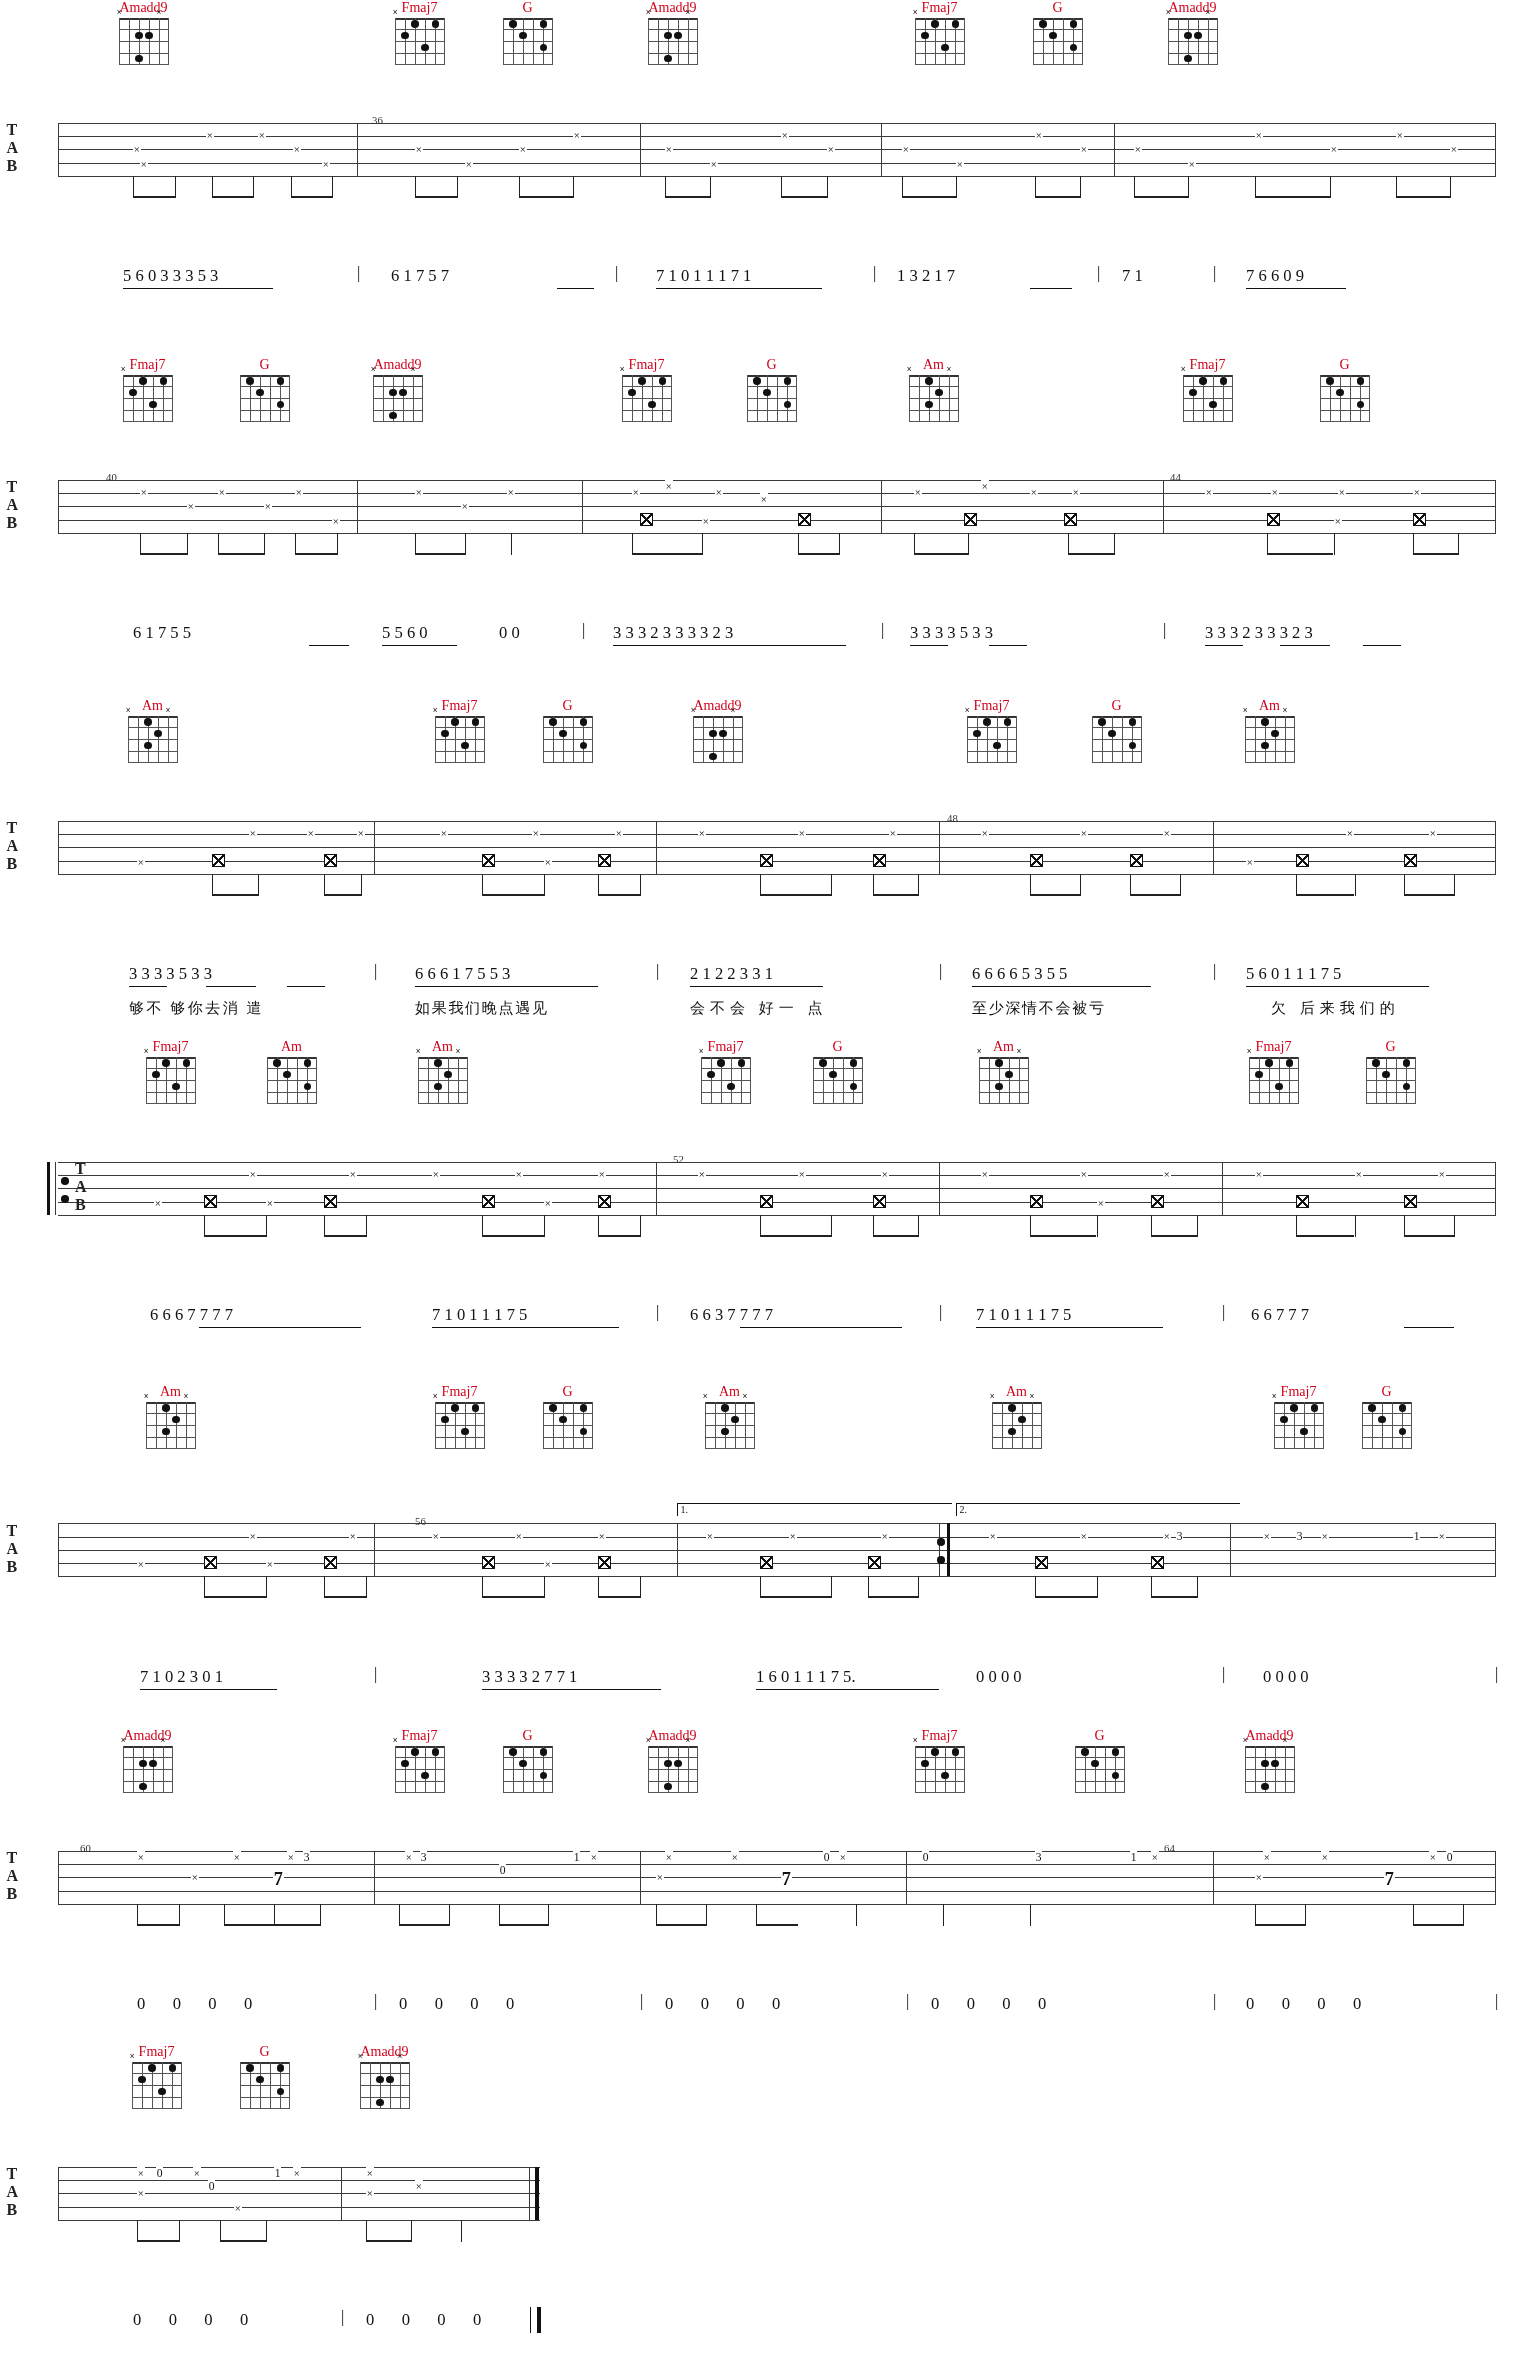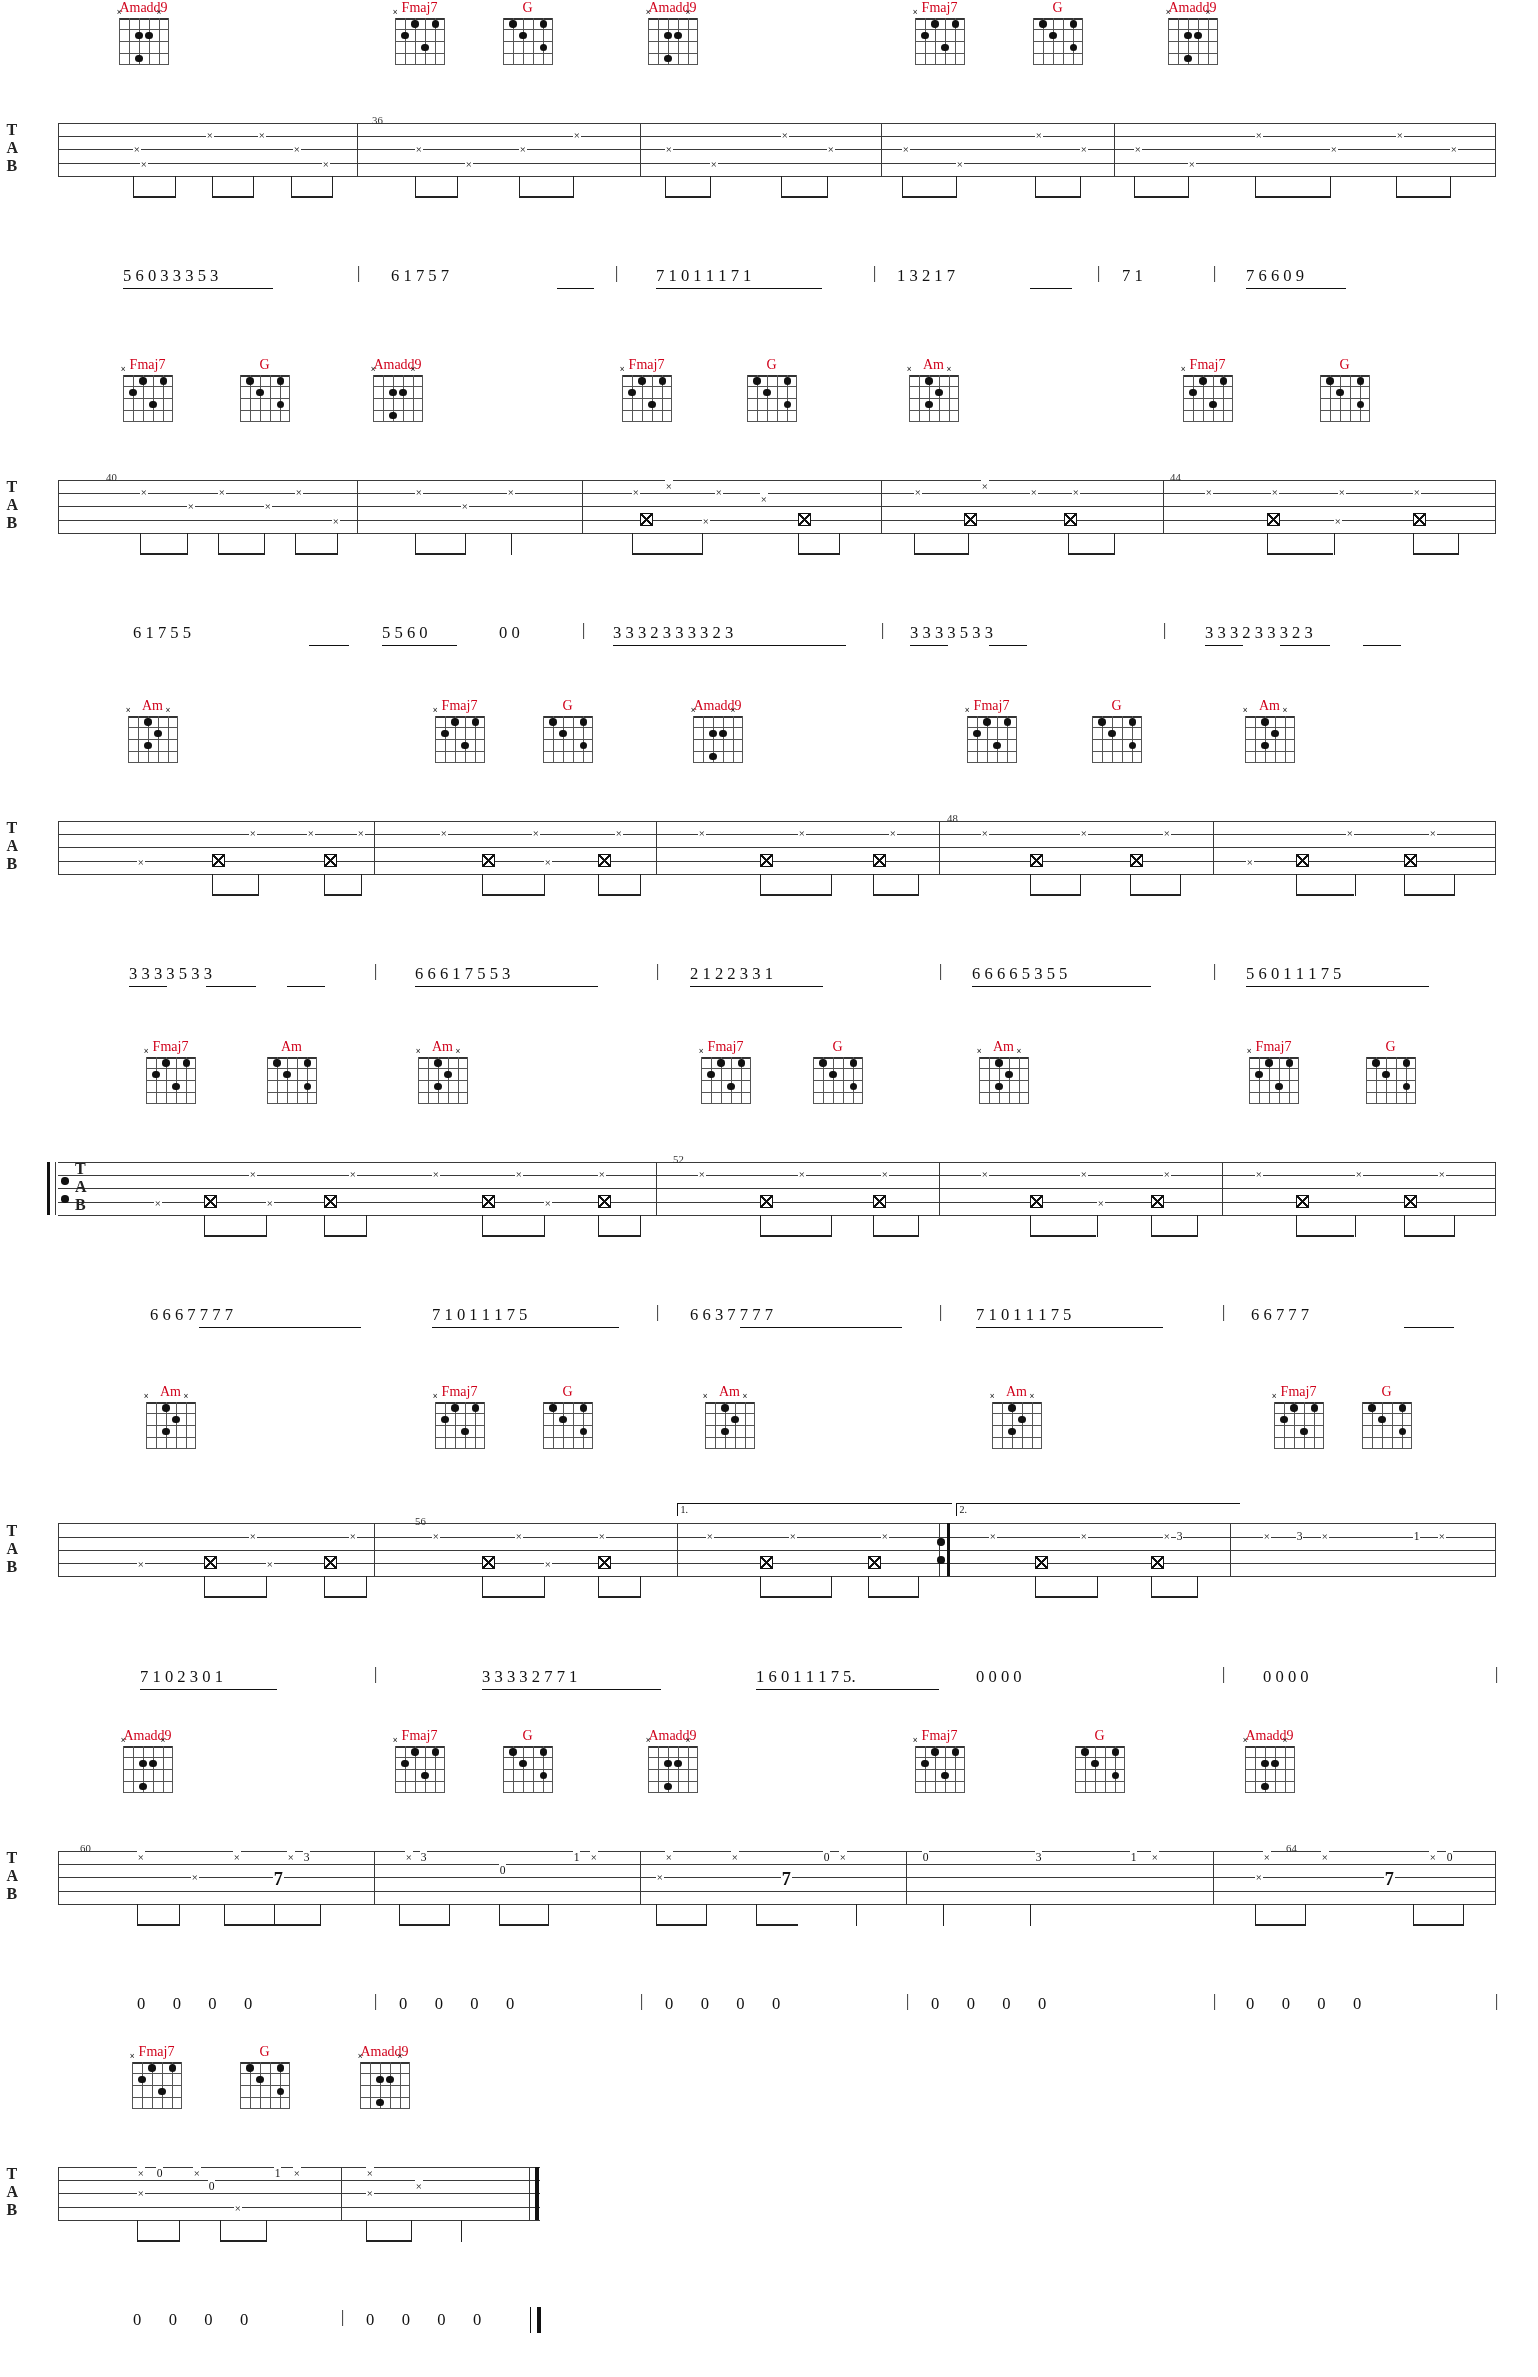--- a/index.html
+++ b/index.html
@@ -802,20 +802,27 @@
     <div class="num" style="left:690px;">2 1 2 2 3 3    1</div>
     <div class="und" style="left:690px;top:21.6px;width:133px;"></div>
     <div class="vbar" style="left:939px;top:-3.3px;">|</div>
     <div class="num" style="left:972px;">6 6 6 6 5 3 5 5</div>
     <div class="und" style="left:972px;top:21.6px;width:179px;"></div>
     <div class="vbar" style="left:1213px;top:-3.3px;">|</div>
     <div class="num" style="left:1246px;">5 6 0 1 1 1 7 5</div>
     <div class="und" style="left:1246px;top:21.6px;width:183px;"></div>
   </div>
 
+  <div class="lyrrow" style="position:absolute;left:0;top:301px;width:1539px;">
+    <div class="lyr" style="left:129px;letter-spacing:2.5px;">够不 够你去消 遣</div>
+    <div class="lyr" style="left:415px;letter-spacing:1.7px;">如果我们晚点遇见</div>
+    <div class="lyr" style="left:690px;letter-spacing:5px;">会不会 好一 点</div>
+    <div class="lyr" style="left:972px;letter-spacing:1.7px;">至少深情不会被亏</div>
+    <div class="lyr" style="left:1271px;letter-spacing:5px;">欠 后来我们的</div>
+  </div>
 </div>
 
 <div class="system" style="position:absolute;left:0;top:1039px;width:1539px;height:345px;">
   <div class="chordrow">
     <div class="chord" style="left:143px;">
       <div class="cname">Fmaj7</div>
       <div class="grid">
             <div class="nut"></div>
         <div class="vline" style="left:0"></div>
             <div class="vline" style="left:10px"></div>
@@ -1475,21 +1482,21 @@
     <div class="sline" style="top:57px;left:58px;width:1438px;"></div>
     <div class="sline" style="top:70px;left:58px;width:1438px;"></div>
     <div class="bar" style="left:58px;top:16.6px;height:53px;"></div>
     <div class="bar" style="left:374px;top:16.6px;height:53px;"></div>
     <div class="bar" style="left:640px;top:16.6px;height:53px;"></div>
     <div class="bar" style="left:906px;top:16.6px;height:53px;"></div>
     <div class="bar" style="left:1213px;top:16.6px;height:53px;"></div>
     <div class="bar" style="left:1495px;top:16.6px;height:53px;"></div>
     <div class="tabmark" style="top:15px;">T<br>A<br>B</div>
     <div class="measnum" style="left:80px;top:8.3px;">60</div>
-    <div class="measnum" style="left:1286px;top:8.3px;">64</div>
+    <div class="measnum" style="left:1164px;top:8.3px;">64</div>
     <div class="xnote" style="left:137px;top:16.6px;">×</div>
         <div class="xnote" style="left:191px;top:37px;">×</div>
     <div class="xnote" style="left:233px;top:16.6px;">×</div>
     <div class="tnote" style="left:303px;top:16.6px;">3</div>
         <div class="xnote" style="left:287px;top:16.6px;">×</div>
     <div class="tnote" style="left:420px;top:16.6px;">3</div>
         <div class="xnote" style="left:405px;top:16.6px;">×</div>
     <div class="tnote" style="left:499px;top:30px;">0</div>
     <div class="tnote" style="left:573px;top:16.6px;">1</div>
         <div class="xnote" style="left:590px;top:16.6px;">×</div>

